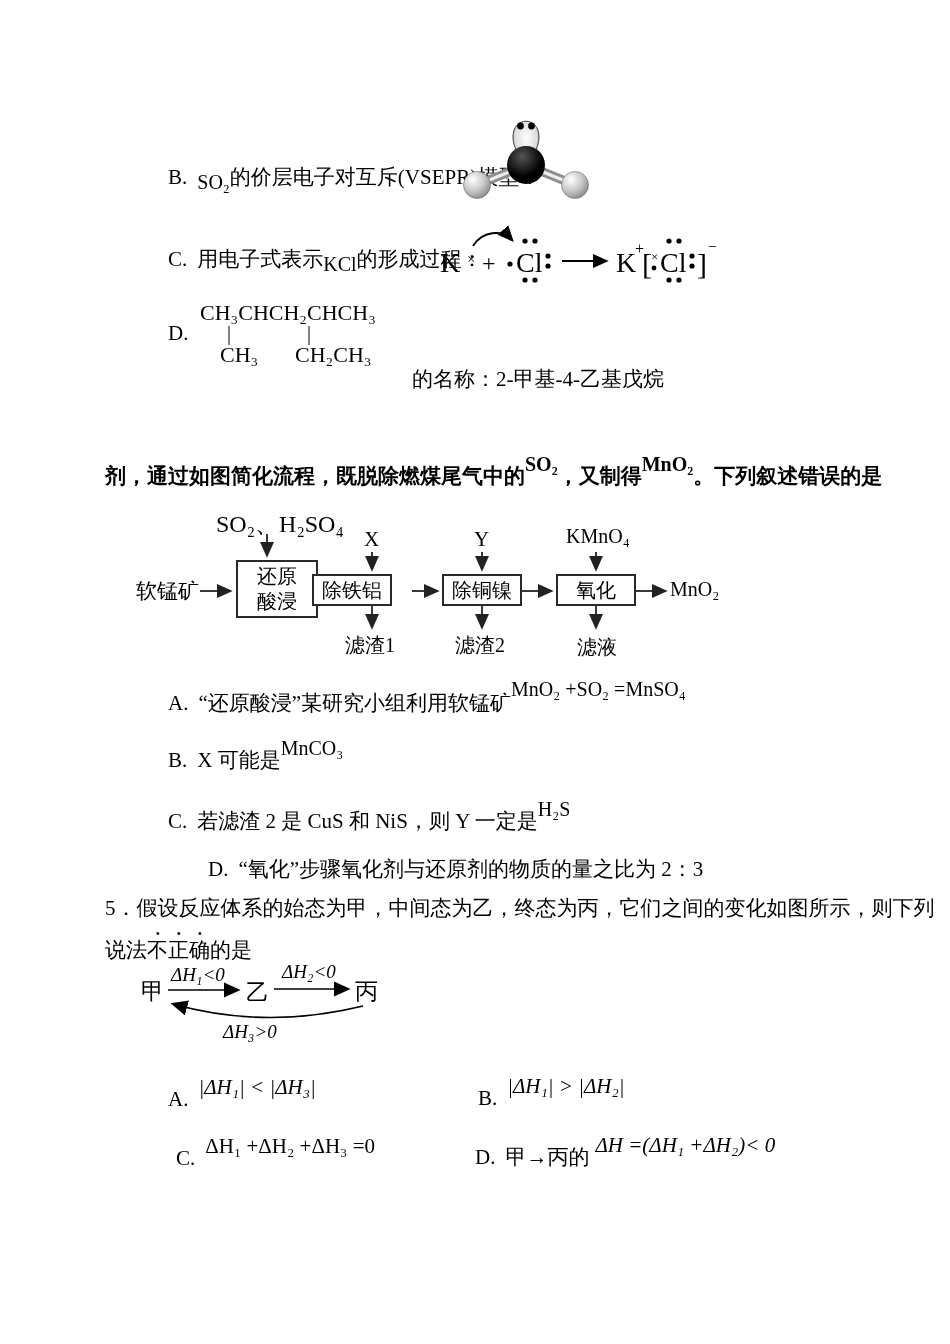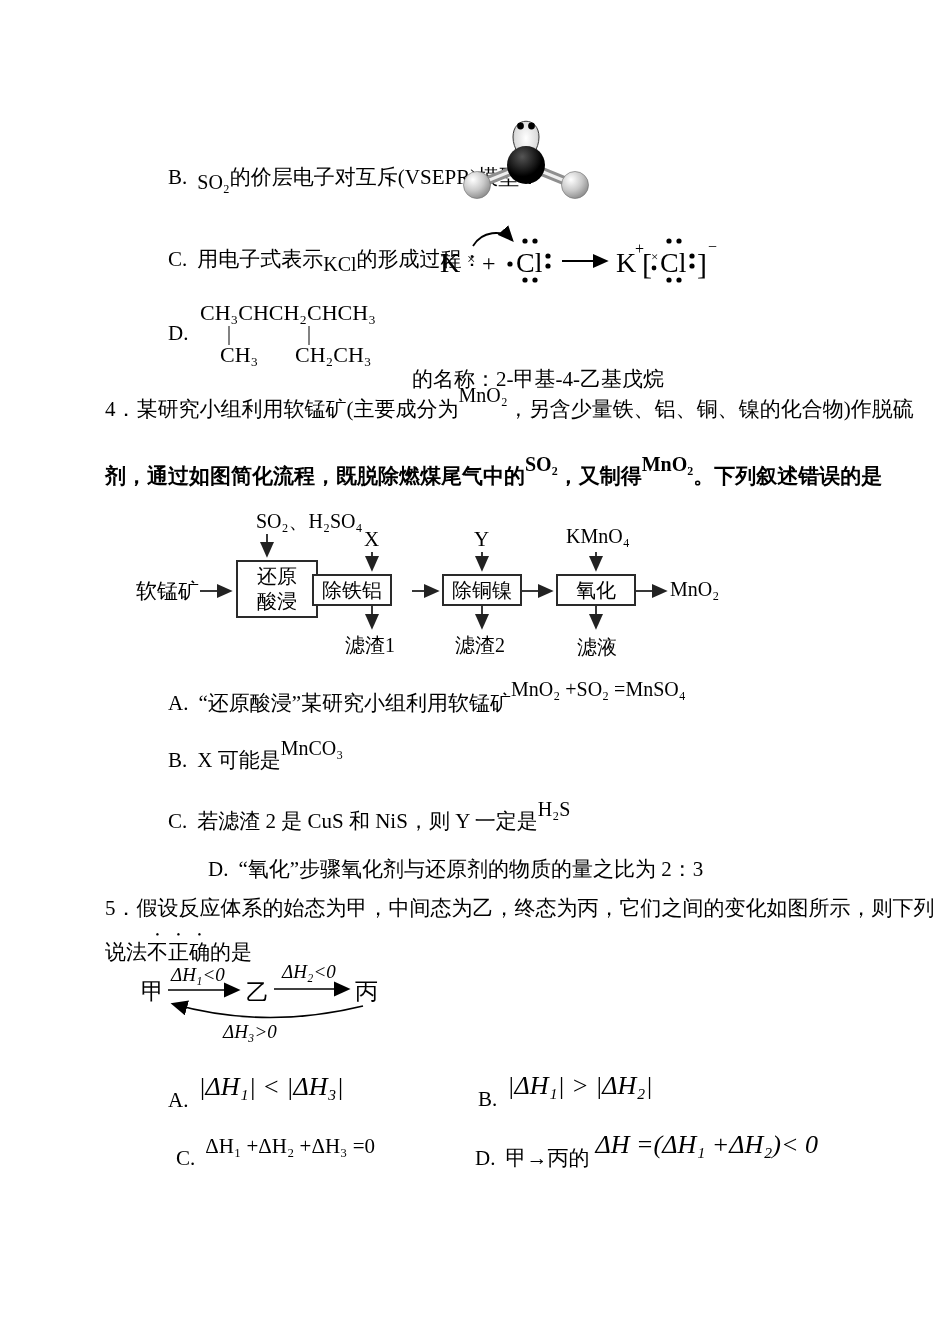--- a/index.html
+++ b/index.html
@@ -9,21 +9,21 @@
     overflow:hidden;
   }
   .abs { position:absolute; }
   .row { white-space:nowrap; }
   .cn { font-size:21px; line-height:26px; }
   .letter { font-size:21px; margin-right:10px; }
   .chem { font-family:"Liberation Serif","DejaVu Serif",serif; }
   .sub-low { position:relative; top:5px; font-size:20px; }        
   .raised { position:relative; top:-14px; font-size:20px; }       
   .raised-s { position:relative; top:-12px; font-size:20px; }
-  .math { font-style:italic; font-size:26px; }
+  .math { font-style:italic; font-size:21px; }
   .math-up { font-style:normal; font-size:21px; }
   .mraised { position:relative; top:-12px; }
   .emph {
     -webkit-text-emphasis:filled dot; text-emphasis:filled dot;
     -webkit-text-emphasis-position:over right; text-emphasis-position:over right;
   }
   .fbox {
     position:absolute; box-sizing:border-box; border:2px solid #2a2a2a;
     display:flex; flex-direction:column; align-items:center; justify-content:center;
     font-size:20px; text-align:center; background:#fff;
@@ -117,23 +117,20 @@
   </div>
   <div class="abs" style="left:200px; top:300px; width:190px; height:72px;">
     <span class="struct chem" style="left:0; top:0;">CH₃CHCH₂CHCH₃</span>
     <span class="struct chem" style="left:27px; top:22px; font-size:20px;">|</span>
     <span class="struct chem" style="left:107px; top:22px; font-size:20px;">|</span>
     <span class="struct chem" style="left:20px; top:42px;">CH₃</span>
     <span class="struct chem" style="left:95px; top:42px;text-align:right;">CH₂CH₃</span>
   </div>
   <div class="abs row cn" style="left:412px; top:318px;margin-top:48px;">的名称：2-甲基-4-乙基戊烷</div>
 
-  <div class="abs row cn" style="left:105px; top:396px;">
-    <span>4．某研究小组利用软锰矿(主要成分为</span><span class="chem raised">MnO₂</span><span>，另含少量铁、铝、铜、镍的化合物)作脱硫</span>
-  </div>
   <div class="abs row cn" style="left:105px; top:463px;font-weight:bold;">
     <span>剂，通过如图简化流程，既脱除燃煤尾气中的</span><span class="chem raised-s">SO₂</span><span>，又制得</span><span class="chem raised-s">MnO₂</span><span>。下列叙述错误的是</span>
   </div>
 
   <svg class="abs" style="left:100px; top:505px;" width="645" height="158" viewBox="0 0 645 158">
     <defs>
       <marker id="ah-flow" markerWidth="9" markerHeight="8" refX="7.5" refY="4" orient="auto">
         <path d="M0,0 L9,4 L0,8 Z" fill="#222"></path>
       </marker>
     </defs>
@@ -145,21 +142,21 @@
       <line x1="312" y1="86" x2="337" y2="86" marker-end="url(#ah-flow)"></line>
       <line x1="382" y1="47" x2="382" y2="64" marker-end="url(#ah-flow)"></line>
       <line x1="422" y1="86" x2="451" y2="86" marker-end="url(#ah-flow)"></line>
       <line x1="496" y1="47" x2="496" y2="64" marker-end="url(#ah-flow)"></line>
       <line x1="536" y1="86" x2="565" y2="86" marker-end="url(#ah-flow)"></line>
       <line x1="272" y1="101" x2="272" y2="122" marker-end="url(#ah-flow)"></line>
       <line x1="382" y1="101" x2="382" y2="122" marker-end="url(#ah-flow)"></line>
       <line x1="496" y1="101" x2="496" y2="122" marker-end="url(#ah-flow)"></line>
     </g>
   </svg>
-  <div class="flabel chem" style="left:216px; top:508px; font-size:20px;margin-left:40px;">SO₂、H₂SO₄</div>
+  <div class="flabel chem" style="left:216px; top:508px; font-size:24px;">SO₂、H₂SO₄</div>
   <div class="flabel" style="left:136px; top:577px; font-size:21px;">软锰矿</div>
   <div class="fbox" style="left:236px; top:560px; width:82px; height:58px; line-height:25px;">
     <span>还原</span>
     <span>酸浸</span>
   </div>
   <div class="flabel chem" style="left:364px; top:527px; font-size:21px;">X</div>
   <div class="fbox" style="left:312px; top:574px; width:80px; height:32px;">
     <span>除铁铝</span>
   </div>
   <div class="flabel chem" style="left:474px; top:527px; font-size:21px;">Y</div>
@@ -182,21 +179,21 @@
     <span class="letter">B.</span><span>X 可能是</span><span class="chem raised-s">MnCO₃</span>
   </div>
   <div class="abs row cn" style="left:168px; top:808px;">
     <span class="letter">C.</span><span>若滤渣 2 是 CuS 和 NiS，则 Y 一定是</span><span class="chem raised-s">H₂S</span>
   </div>
   <div class="abs row cn" style="left:168px; top:856px;margin-left:40px;">
     <span class="letter">D.</span><span>“氧化”步骤氧化剂与还原剂的物质的量之比为 2：3</span>
   </div>
 
   <div class="abs row cn" style="left:105px; top:895px;">5．假设反应体系的始态为甲，中间态为乙，终态为丙，它们之间的变化如图所示，则下列</div>
-  <div class="abs row cn" style="left:105px; top:928px;">
+  <div class="abs row cn" style="left:105px; top:928px;font-family:Liberation Mono, monospace;">
     <span>说法</span><span class="emph">不正确</span><span>的是</span>
   </div>
 
   <svg class="abs" style="left:75px; top:962px;" width="345" height="90" viewBox="0 0 345 90" font-family="Liberation Serif, DejaVu Serif, serif">
     <defs>
       <marker id="ah-q5" markerWidth="10" markerHeight="9" refX="8.5" refY="4.5" orient="auto">
         <path d="M0,0 L10,4.5 L0,9 Z" fill="#000"></path>
       </marker>
     </defs>
     <text x="66" y="37" font-size="23">甲</text>

